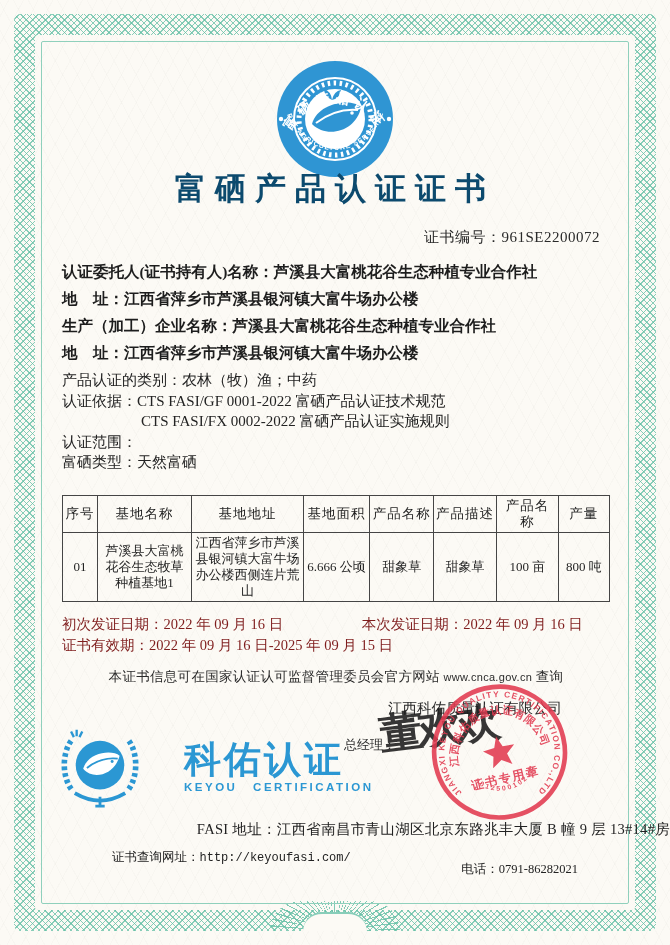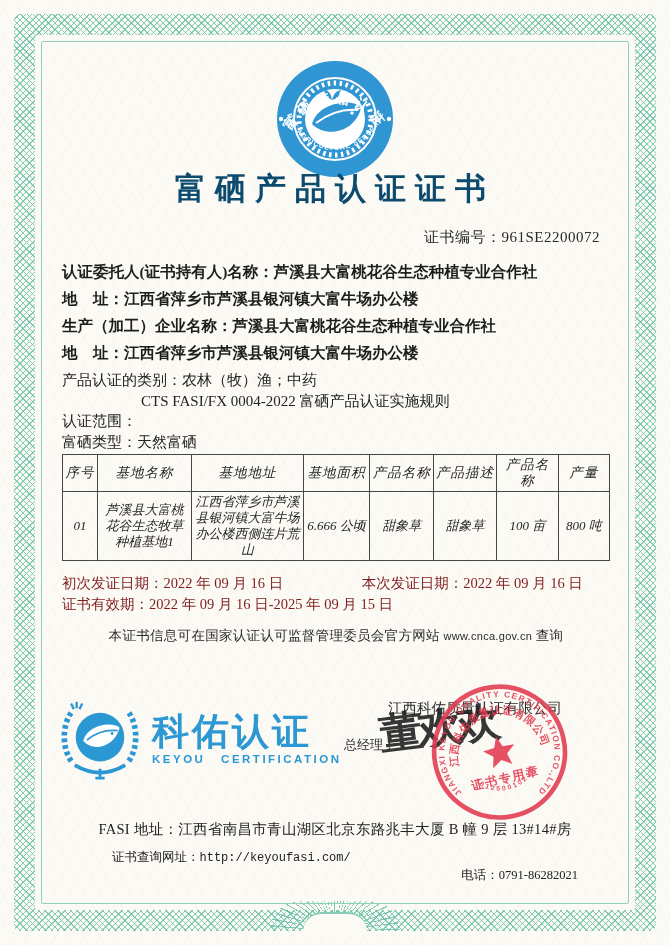--- a/index.html
+++ b/index.html
@@ -75,58 +75,58 @@
     position:absolute;top:228px;right:70px;font-size:15px;color:#2a2a2a;letter-spacing:.5px;
   }
 
   
   .main{position:absolute;left:62px;top:258px;width:548px;font-size:15px;}
   .pline{font-weight:bold;font-size:15.5px;line-height:27px;color:#1d1d1d;}
   .dline{font-size:15px;line-height:20.5px;color:#232323;}
   .dline.first{margin-top:4px;}
   .dline.indent{padding-left:79px;}
 
-  table.scope{border-collapse:collapse;width:100%;margin-top:2px;table-layout:fixed;font-style:italic;}
+  table.scope{border-collapse:collapse;width:100%;margin-top:22px;table-layout:fixed;}
   table.scope th,table.scope td{
     border:1px solid #454545;text-align:center;vertical-align:middle;
     font-size:13px;padding:2px 2px;line-height:16px;color:#1f1f1f;
   }
   table.scope th{font-size:13.5px;font-weight:normal;height:24px;letter-spacing:1px;}
   table.scope td{height:62px;}
   .c0{width:6.4%;} .c1{width:17.2%;} .c2{width:20.4%;} .c3{width:12.2%;}
   .c4{width:11.6%;} .c5{width:11.6%;} .c6{width:11.2%;} .c7{width:9.4%;}
 
   .statement{margin-top:4px;font-size:15px;line-height:21px;color:#232323;}
   .dates{margin-top:12px;font-size:14.5px;line-height:21px;color:#7f1d1d;}
   .dates .g1{display:inline-block;width:296px;}
   .verify{margin-top:12px;text-align:center;font-size:13.5px;color:#2a2a2a;letter-spacing:.3px;}
   .verify .url{font-family:"Liberation Sans","DejaVu Sans",sans-serif;font-size:11px;}
 
   
-  .keyou-logo{position:absolute;left:58px;top:696px;display:flex;align-items:center;}
+  .keyou-logo{position:absolute;left:58px;top:724px;display:flex;align-items:center;gap:32px;}
   .keyou-text{margin-left:10px;}
   .keyou-cn{font-size:37px;font-weight:bold;color:#2b97d3;letter-spacing:3px;line-height:38px;
     font-family:"Liberation Sans","DejaVu Sans",sans-serif;}
   .keyou-en{font-size:11.5px;font-weight:bold;color:#2b97d3;letter-spacing:2.5px;word-spacing:10px;
     font-family:"Liberation Sans","DejaVu Sans",sans-serif;margin-top:2px;}
   .issuer-company{position:absolute;left:388px;top:699px;font-size:14.5px;color:#2a2a2a;z-index:1;}
   .gm-line{position:absolute;left:344px;top:736px;font-size:13px;color:#2a2a2a;z-index:1;}
   .signature{
     position:absolute;left:382px;top:700px;z-index:2;
     font-size:42px;font-weight:bold;color:#1c1c1c;
     transform:rotate(-7deg) scaleX(1.05);letter-spacing:-5px;opacity:.88;
   }
   .seal{position:absolute;left:430px;top:682px;z-index:3;transform:rotate(-13deg);opacity:.88;}
 
-  .fasi-line{position:absolute;top:820px;left:0;width:100%;text-align:center;
+  .fasi-line{position:absolute;top:820px;left:0;width:100%;text-align:right;
     font-size:14.5px;color:#222;letter-spacing:.3px;}
   .bottom-line{position:absolute;top:849px;left:0;width:100%;font-size:12.5px;color:#222;}
   .bottom-line .site{position:absolute;left:112px;top:0;}
   .bottom-line .site .mono{font-family:"Liberation Mono","DejaVu Sans Mono",monospace;font-size:12px;}
-  .bottom-line .phone{position:absolute;right:92px;top:18px;}
+  .bottom-line .phone{position:absolute;right:92px;top:12px;}
 </style>
 </head>
 <body>
 
 <div class="page">
 
   <div class="wm wm-rings"></div>
   <div class="wm wm-peach1"></div>
   <div class="wm wm-peach2"></div>
   <div class="wm wm-peach3"></div>
@@ -180,22 +180,25 @@
     <div class="pline">
       <span>生产（加工）企业名称：</span><span>芦溪县大富桃花谷生态种植专业合作社</span>
     </div>
     <div class="pline">
       <span>地　址：</span><span>江西省萍乡市芦溪县银河镇大富牛场办公楼</span>
     </div>
 
     <div class="dline first">
       <span>产品认证的类别：</span><span>农林（牧）渔；中药</span>
     </div>
+    <div class="dline">
+      <span>认证依据：</span><span>CTS FASI/GF 0001-2022 富硒产品认证技术规范</span>
+    </div>
     <div class="dline indent">
-      <span>CTS FASI/FX 0004-2022 富硒产品认证实施规则</span>
+      <span>CTS FASI/FX 0002-2022 富硒产品认证实施规则</span>
     </div>
     <div class="dline">
       <span>认证范围：</span>
     </div>
     <div class="dline">
       <span>富硒类型：</span><span>天然富硒</span>
     </div>
 
     <table class="scope">
       <colgroup>

